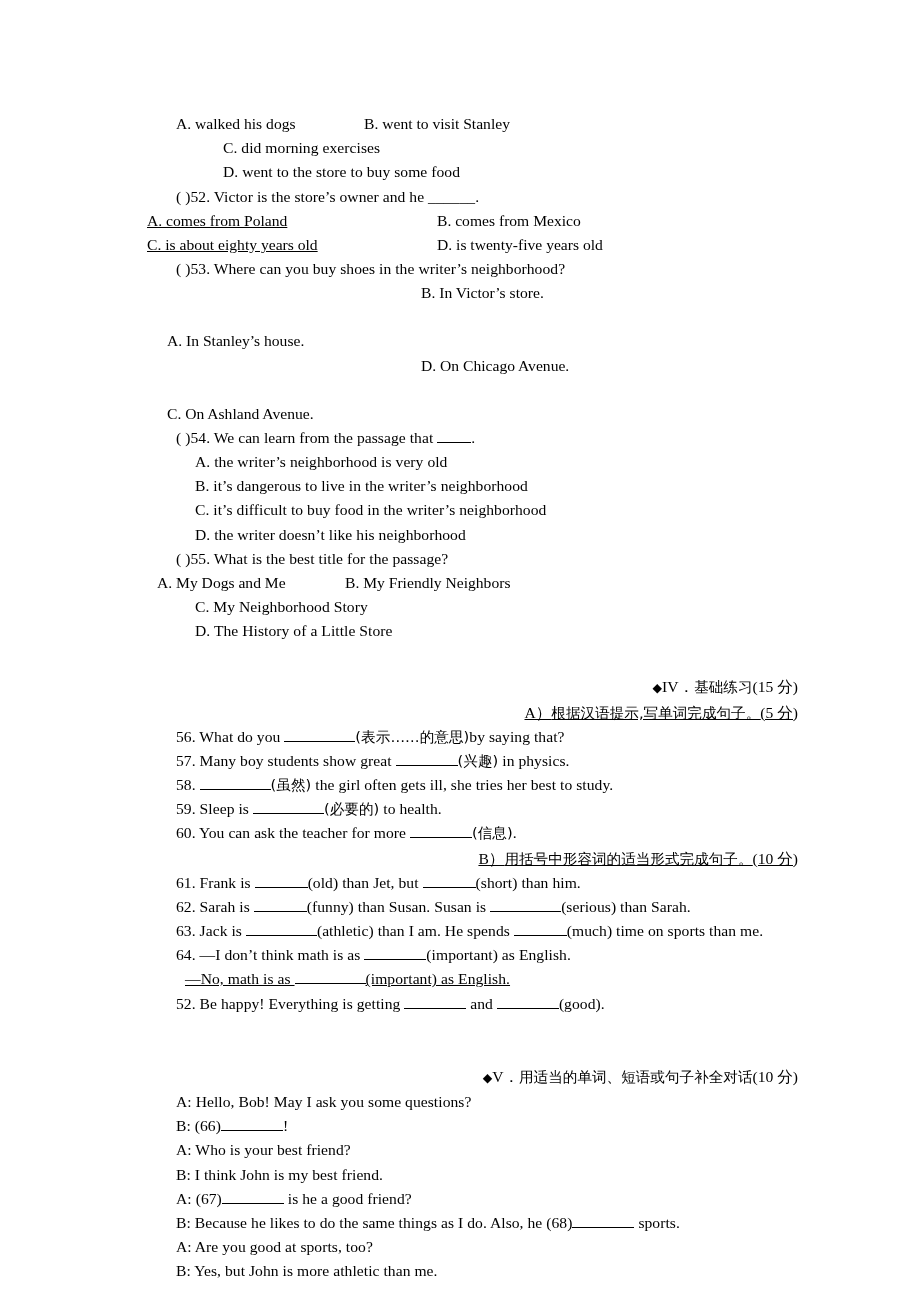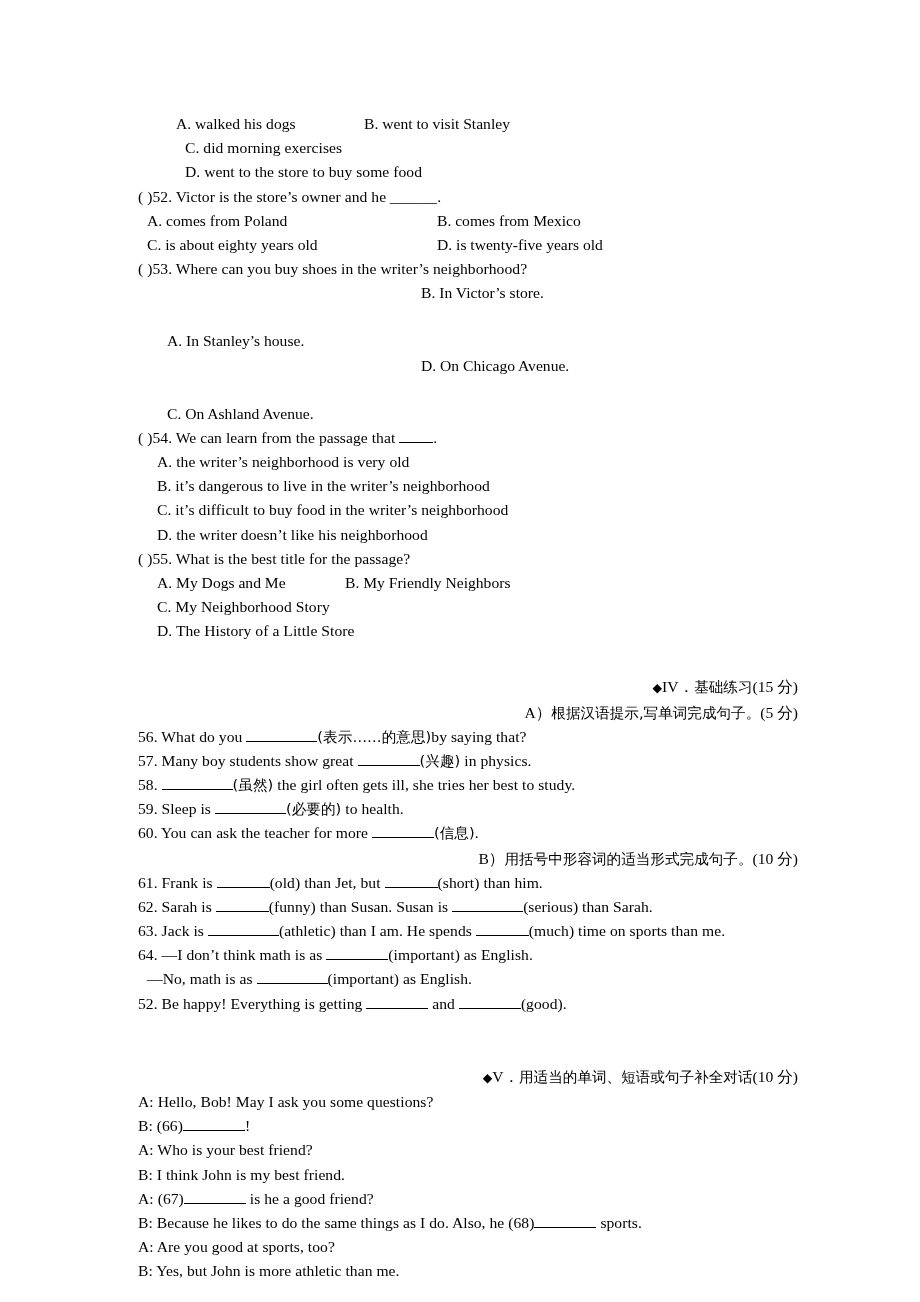--- a/index.html
+++ b/index.html
@@ -27,24 +27,25 @@
   .body-col {
     margin-left: 138px;
     width: 660px;
   }
   
   .ln {
     font-size: 15.6px;
     line-height: 24.2px;
     white-space: pre;
     letter-spacing: 0.05px;
+    margin-left: 38px;
   }
   
   .i0  { padding-left: 0px;  }
-  .i1  { padding-left: 9px;  }
+  .i1  { padding-left: 9px; text-decoration: underline;  }
   .i2  { padding-left: 19px; }
   .i3  { padding-left: 29px; margin-top: 48px; }
   .i4  { padding-left: 38px; }
   .i5  { padding-left: 47px; }
 
   
   .optrow {
     display: flex;
     font-size: 15.6px;
     line-height: 24.2px;

